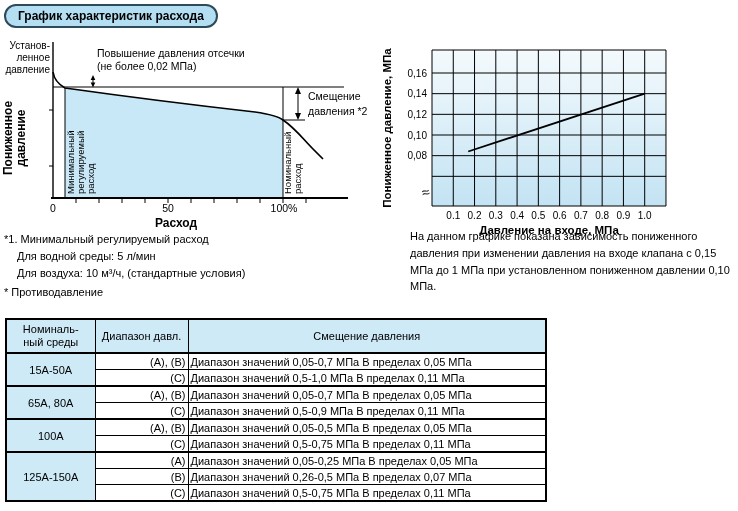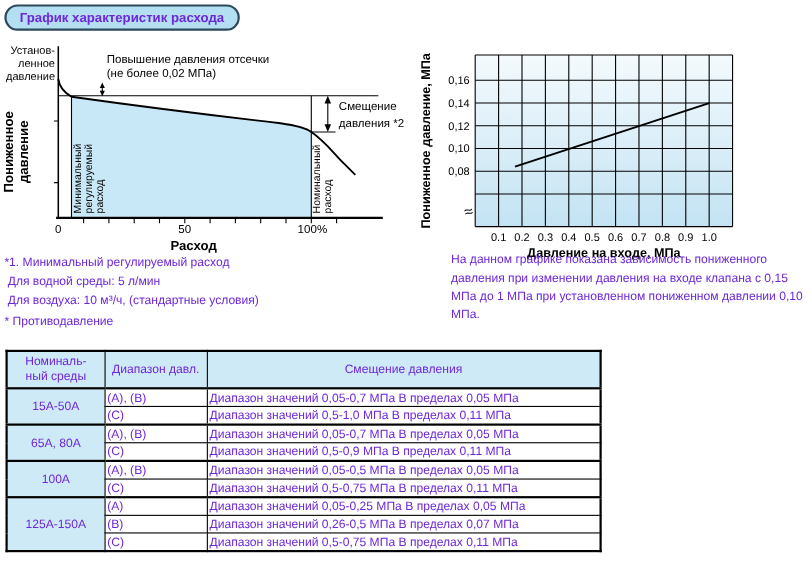--- a/index.html
+++ b/index.html
@@ -1,34 +1,34 @@
 <!DOCTYPE html>
 <html><head>
 <meta charset="utf-8">
 <style>
   html,body{margin:0;padding:0;background:#fff}
   .page{position:relative;width:738px;height:511px;background:#fff;overflow:hidden;
-        font-family:"Liberation Sans",sans-serif;color:#6d28d9}
+        font-family:"Liberation Sans",sans-serif;color:#000000}
   .pill{position:absolute;background:#b4def2;border:2px solid #2c4a5a;border-radius:13px;
         padding:3px 12px;font-size:12px;font-weight:bold;white-space:nowrap}
   .abs{position:absolute}
   .footnotes{position:absolute;left:4px;top:231px;font-size:11px;line-height:17px;white-space:nowrap}
-  .footnotes .ind{margin-left:3px}
+  .footnotes .ind{margin-left:13px}
   .fn4{margin-top:2px}
   .desc{position:absolute;left:410px;top:228px;width:326px;font-size:11px;line-height:16.8px}
   table.spec{position:absolute;left:5px;top:318px;width:540px;border-collapse:collapse;
              table-layout:fixed;font-size:11px}
   table.spec,table.spec td,table.spec th{border:1px solid #000}
   table.spec{border:2px solid #000}
   table.spec thead th{border-bottom:2px solid #000;background:#cfeaf7;font-weight:normal;
                       height:30px;padding:1px 2px;white-space:pre-line;line-height:13px}
   table.spec tr.grp td{border-top:2px solid #000}
   table.spec td{height:15px;padding:0 2px}
   td.size{background:#cfeaf7;text-align:center}
-  td.rng{text-align:left}
+  td.rng{text-align:right}
   td.off{padding-left:6px}
   svg text{fill:#000}
 </style>
 </head>
 <body>
 
 <div class="page">
 
   <div class="pill" style="left:4px;top:4px">
     <span>График характеристик расхода</span>

